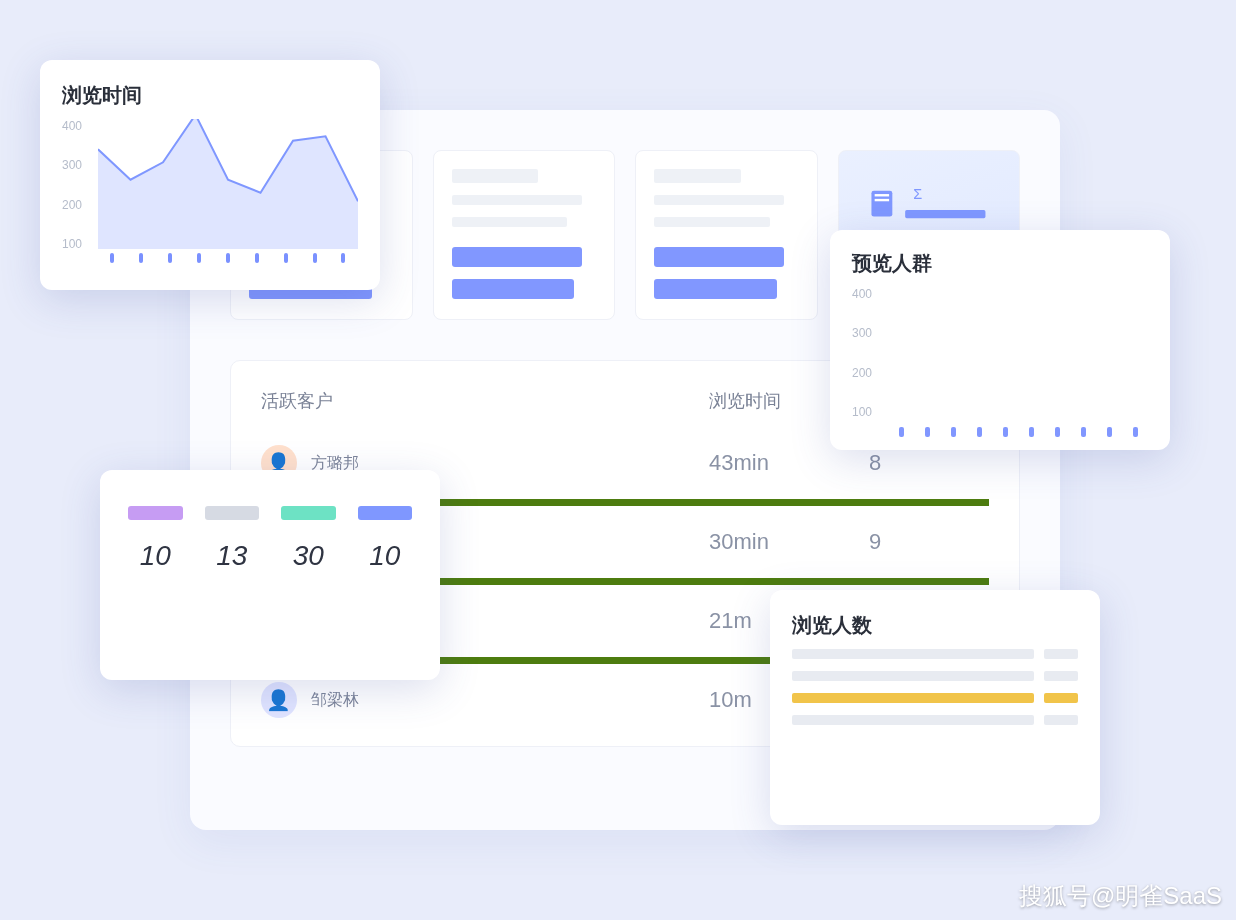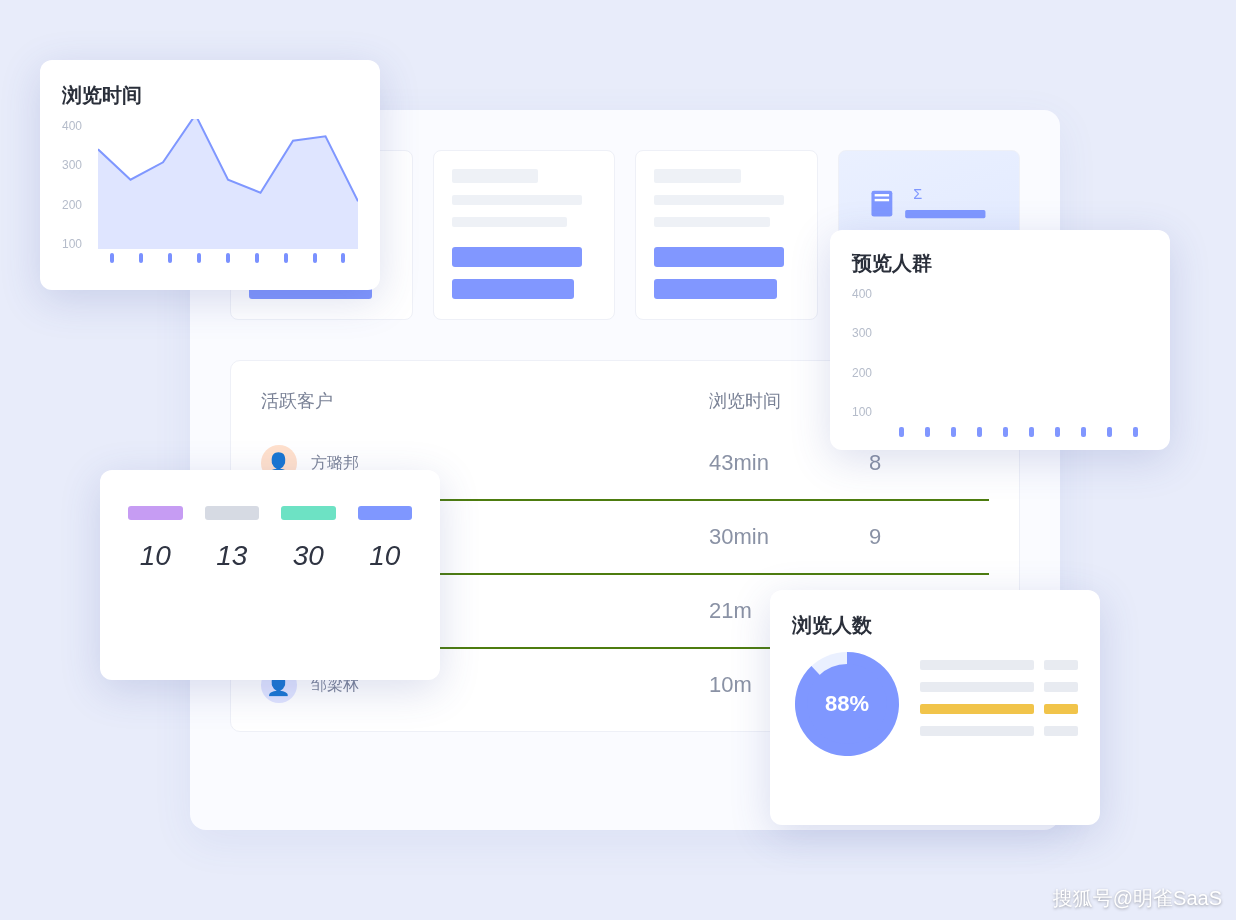--- a/index.html
+++ b/index.html
@@ -51,21 +51,21 @@
   font-size: 18px;
   color: #7a8296;
   margin-bottom: 14px;
 }
 .col-name { flex: 1; }
 .col-time { width: 160px; text-align: left; }
 .col-count { width: 120px; text-align: left; }
 .table-row {
   display: flex; align-items: center;
   padding: 18px 0;
-  border-top: 2px solid #4d7c0f;
+  border-top: 7px solid #4d7c0f;
   font-size: 22px;
   color: #8a92a5;
 }
 .table-row:first-child { border-top: none; }
 .avatar {
   width: 36px; height: 36px; border-radius: 50%;
   margin-right: 14px;
   display: inline-flex; align-items: center; justify-content: center;
   font-size: 20px;
 }
@@ -150,21 +150,21 @@
 }
 .share-lines { flex: 1; }
 .share-row { display: flex; gap: 10px; margin-bottom: 12px; }
 .share-bar-long { height: 10px; flex: 1; border-radius: 2px; background: #e8ebf1; }
 .share-bar-short { height: 10px; width: 34px; border-radius: 2px; background: #e8ebf1; }
 .share-row.gold .share-bar-long,
 .share-row.gold .share-bar-short { background: #f1c44a; }
 
 .watermark {
   position: absolute; right: 14px; bottom: 8px;
-  color: #fff; font-size: 20px; font-weight: 500;
+  color: #fff; font-size: 24px; font-weight: 500;
   text-shadow: 0 1px 3px rgba(0,0,0,0.35);
 }
 </style>
 </head>
 <body>
 
 <div class="main-panel">
   <div class="stat-cards">
     <div class="stat-card">
       <div class="skel title"></div>
@@ -344,28 +344,20 @@
             <div class="bar-dot"></div>
           </div>
         </div>
     </div>
   </div>
 </div>
 
 <div class="float-card card-share">
   <div class="float-title">浏览人数</div>
   <div class="share-body">
-    <div class="gauge">
-      <svg width="110" height="110" viewBox="0 0 110 110">
-        <circle cx="55" cy="55" r="52" fill="#eaf0ff"></circle>
-        <path id="gauge-arc" fill="#7f97ff" d="M55,55 L55,3 A52,52 0 1 1 19.403550491708174,17.093631374086613 Z"></path>
-        <circle cx="55" cy="55" r="40" fill="#7f97ff"></circle>
-      </svg>
-      <div class="gauge-text">88%</div>
-    </div>
     <div class="share-lines">
       <div class="share-row">
           <div class="share-bar-long"></div>
           <div class="share-bar-short"></div>
         </div>
       <div class="share-row">
           <div class="share-bar-long"></div>
           <div class="share-bar-short"></div>
         </div>
       <div class="share-row gold">

